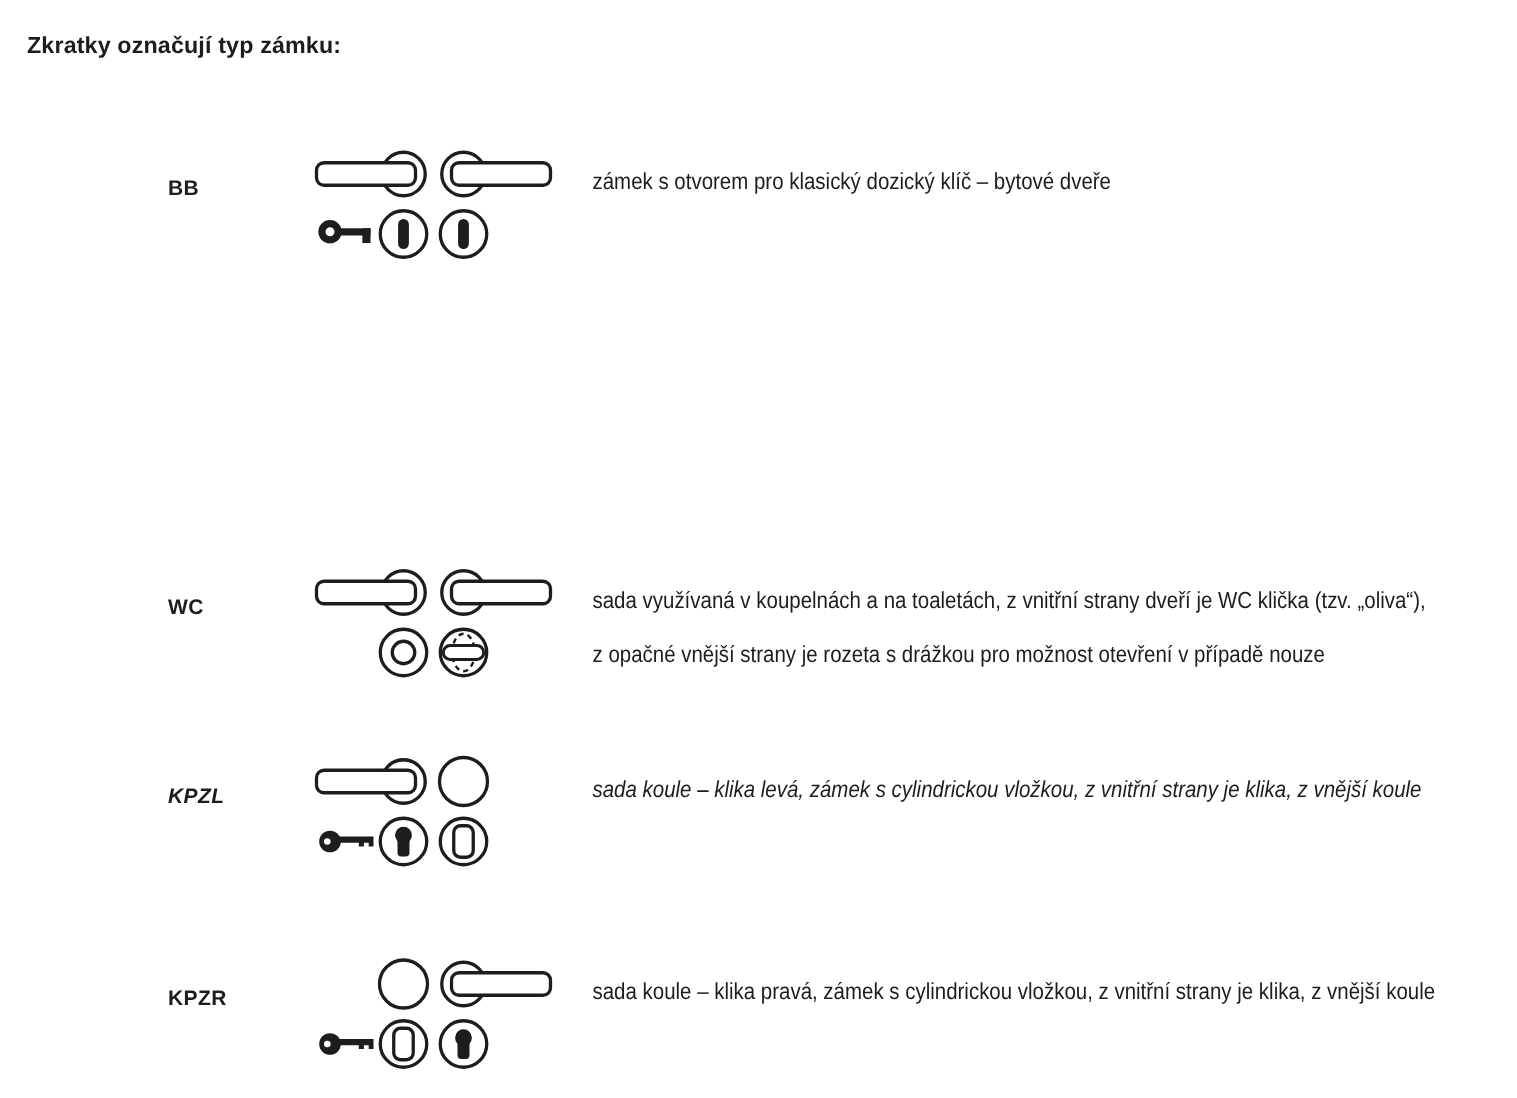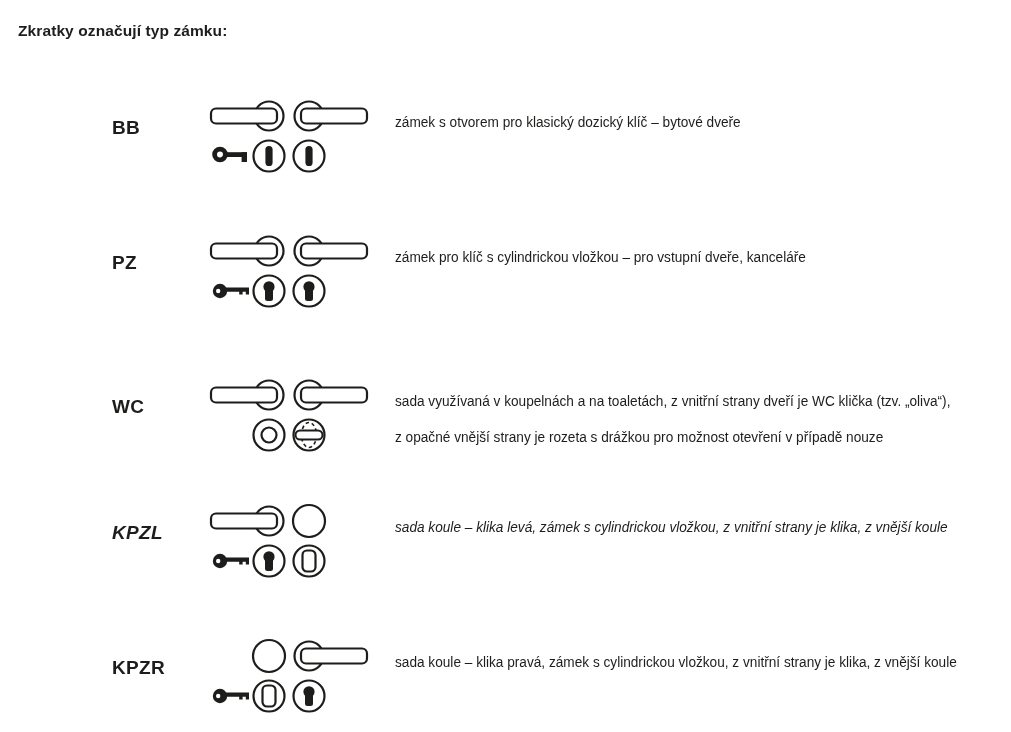--- a/index.html
+++ b/index.html
@@ -8,21 +8,21 @@
     font-family:"Liberation Sans",sans-serif;color:#1d1d1b;overflow:hidden;
   }
   .title{
     position:absolute;left:18px;top:22px;margin:0;
     font-size:15.5px;font-weight:700;letter-spacing:.1px;
   }
   .rows{position:absolute;inset:0;}
   .row{position:absolute;left:0;width:100%;height:120px;}
   .code{
     position:absolute;left:112px;top:22px;
-    font-size:19px;font-weight:700;letter-spacing:.3px;
+    font-size:14px;font-weight:700;letter-spacing:.3px;
   }
   .icons{position:absolute;left:207px;top:2px;}
   .desc{
     position:absolute;left:395px;top:9px;
     font-size:15.5px;line-height:36px;white-space:nowrap;
     transform:scaleX(.88);transform-origin:left top;
   }
   .defs{position:absolute;width:0;height:0;overflow:hidden;}
 </style>
 </head>
@@ -38,33 +38,20 @@
           <use href="#handle-right-icon" xlink:href="#handle-right-icon" x="102" y="19"></use>
           <use href="#key-classic-icon" xlink:href="#key-classic-icon" x="25" y="59"></use>
           <use href="#keyhole-bb-icon" xlink:href="#keyhole-bb-icon" x="62" y="59"></use>
           <use href="#keyhole-bb-icon" xlink:href="#keyhole-bb-icon" x="102" y="59"></use>
         </svg>
       <div class="desc">
           <div class="line">zámek s otvorem pro klasický dozický klíč – bytové dveře</div>
         </div>
     </div>
 
-    <div class="row" style="top: 230px;">
-      <div class="code">PZ</div>
-      <svg class="icons" width="168" height="80" viewBox="0 0 168 80" xmlns="http://www.w3.org/2000/svg" xmlns:xlink="http://www.w3.org/1999/xlink">
-          <use href="#handle-left-icon" xlink:href="#handle-left-icon" x="62" y="19"></use>
-          <use href="#handle-right-icon" xlink:href="#handle-right-icon" x="102" y="19"></use>
-          <use href="#key-modern-icon" xlink:href="#key-modern-icon" x="25" y="59"></use>
-          <use href="#keyhole-pz-icon" xlink:href="#keyhole-pz-icon" x="62" y="59"></use>
-          <use href="#keyhole-pz-icon" xlink:href="#keyhole-pz-icon" x="102" y="59"></use>
-        </svg>
-      <div class="desc">
-          <div class="line">zámek pro klíč s cylindrickou vložkou – pro vstupní dveře, kanceláře</div>
-        </div>
-    </div>
 
     <div class="row" style="top: 374px; padding-left: 41px;">
       <div class="code">WC</div>
       <svg class="icons" width="168" height="80" viewBox="0 0 168 80" xmlns="http://www.w3.org/2000/svg" xmlns:xlink="http://www.w3.org/1999/xlink">
           <use href="#handle-left-icon" xlink:href="#handle-left-icon" x="62" y="19"></use>
           <use href="#handle-right-icon" xlink:href="#handle-right-icon" x="102" y="19"></use>
           <use href="#rosette-circle-icon" xlink:href="#rosette-circle-icon" x="62" y="59"></use>
           <use href="#rosette-oliva-icon" xlink:href="#rosette-oliva-icon" x="102" y="59"></use>
         </svg>
       <div class="desc">

